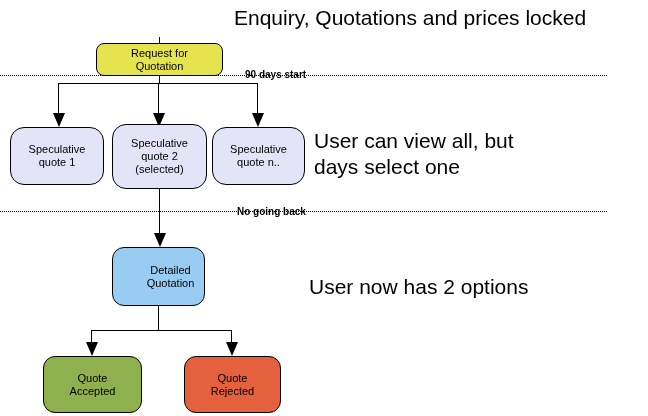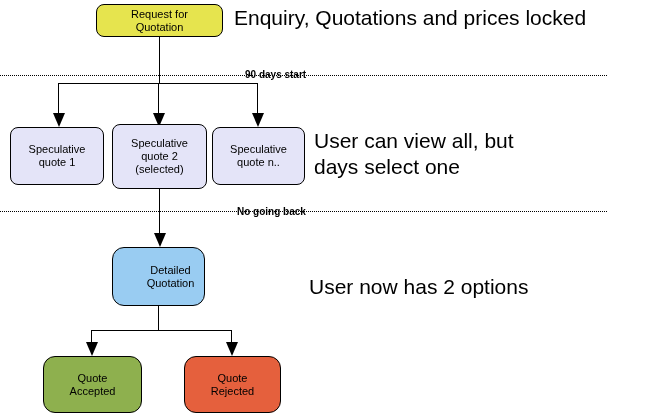--- a/index.html
+++ b/index.html
@@ -1,21 +1,21 @@
 <!DOCTYPE html>
 <html><head>
 <meta charset="utf-8">
 <style>
   html,body{margin:0;padding:0;background:#fff;}
   #canvas{
     position:relative;width:648px;height:416px;background:#ffffff;overflow:hidden;
     font-family:"Liberation Sans", sans-serif;color:#000;
   }
   .node{
-    position:absolute;border:1px solid #000;border-radius:8px;
+    position:absolute;border:1px solid #000;border-radius:14px;
     display:flex;align-items:center;justify-content:center;
     text-align:center;white-space:pre-line;
     font-size:11px;line-height:13px;box-sizing:border-box;
   }
   .node-request   {left:96px;  top:4px;   width:127px; height:33px; border-radius:8px;}
   .node-spec1     {left:10px;  top:127px; width:94px;  height:58px;}
   .node-spec2     {left:112px; top:124px; width:95px;  height:65px;}
   .node-specn     {left:212px; top:127px; width:93px;  height:58px;}
   .node-detailed  {left:112px; top:247px; width:93px;  height:59px; border-radius:12px;}
   .node-accepted  {left:43px;  top:356px; width:99px;  height:57px; border-radius:12px;}
@@ -64,21 +64,21 @@
   <div class="vline" style="left:159px;top:189px;height:44px;"></div>
   <div class="arrow-down" style="left:154px;top:233px;"></div>
 
   <div class="vline" style="left:158px;top:306px;height:25px;"></div>
   <div class="hline" style="left:91px;top:330px;width:141px;"></div>
   <div class="vline" style="left:91px;top:330px;height:13px;"></div>
   <div class="vline" style="left:231px;top:330px;height:13px;"></div>
   <div class="arrow-down" style="left:86px;top:342px;"></div>
   <div class="arrow-down" style="left:226px;top:342px;"></div>
 
-  <div class="node node-request" style="background-color: rgb(230, 228, 78);">Request for
+  <div class="node node-request" style="background-color: rgb(230, 228, 78); margin-top: 39px;">Request for
 Quotation</div>
   <div class="node node-spec1" style="background-color: rgb(228, 228, 248);">Speculative
 quote 1</div>
   <div class="node node-spec2" style="background-color: rgb(228, 228, 248);">Speculative
 quote 2
 (selected)</div>
   <div class="node node-specn" style="background-color: rgb(228, 228, 248);">Speculative
 quote n..</div>
   <div class="node node-detailed" style="background-color: rgb(153, 204, 242); padding-left: 24px;">Detailed
 Quotation</div>

